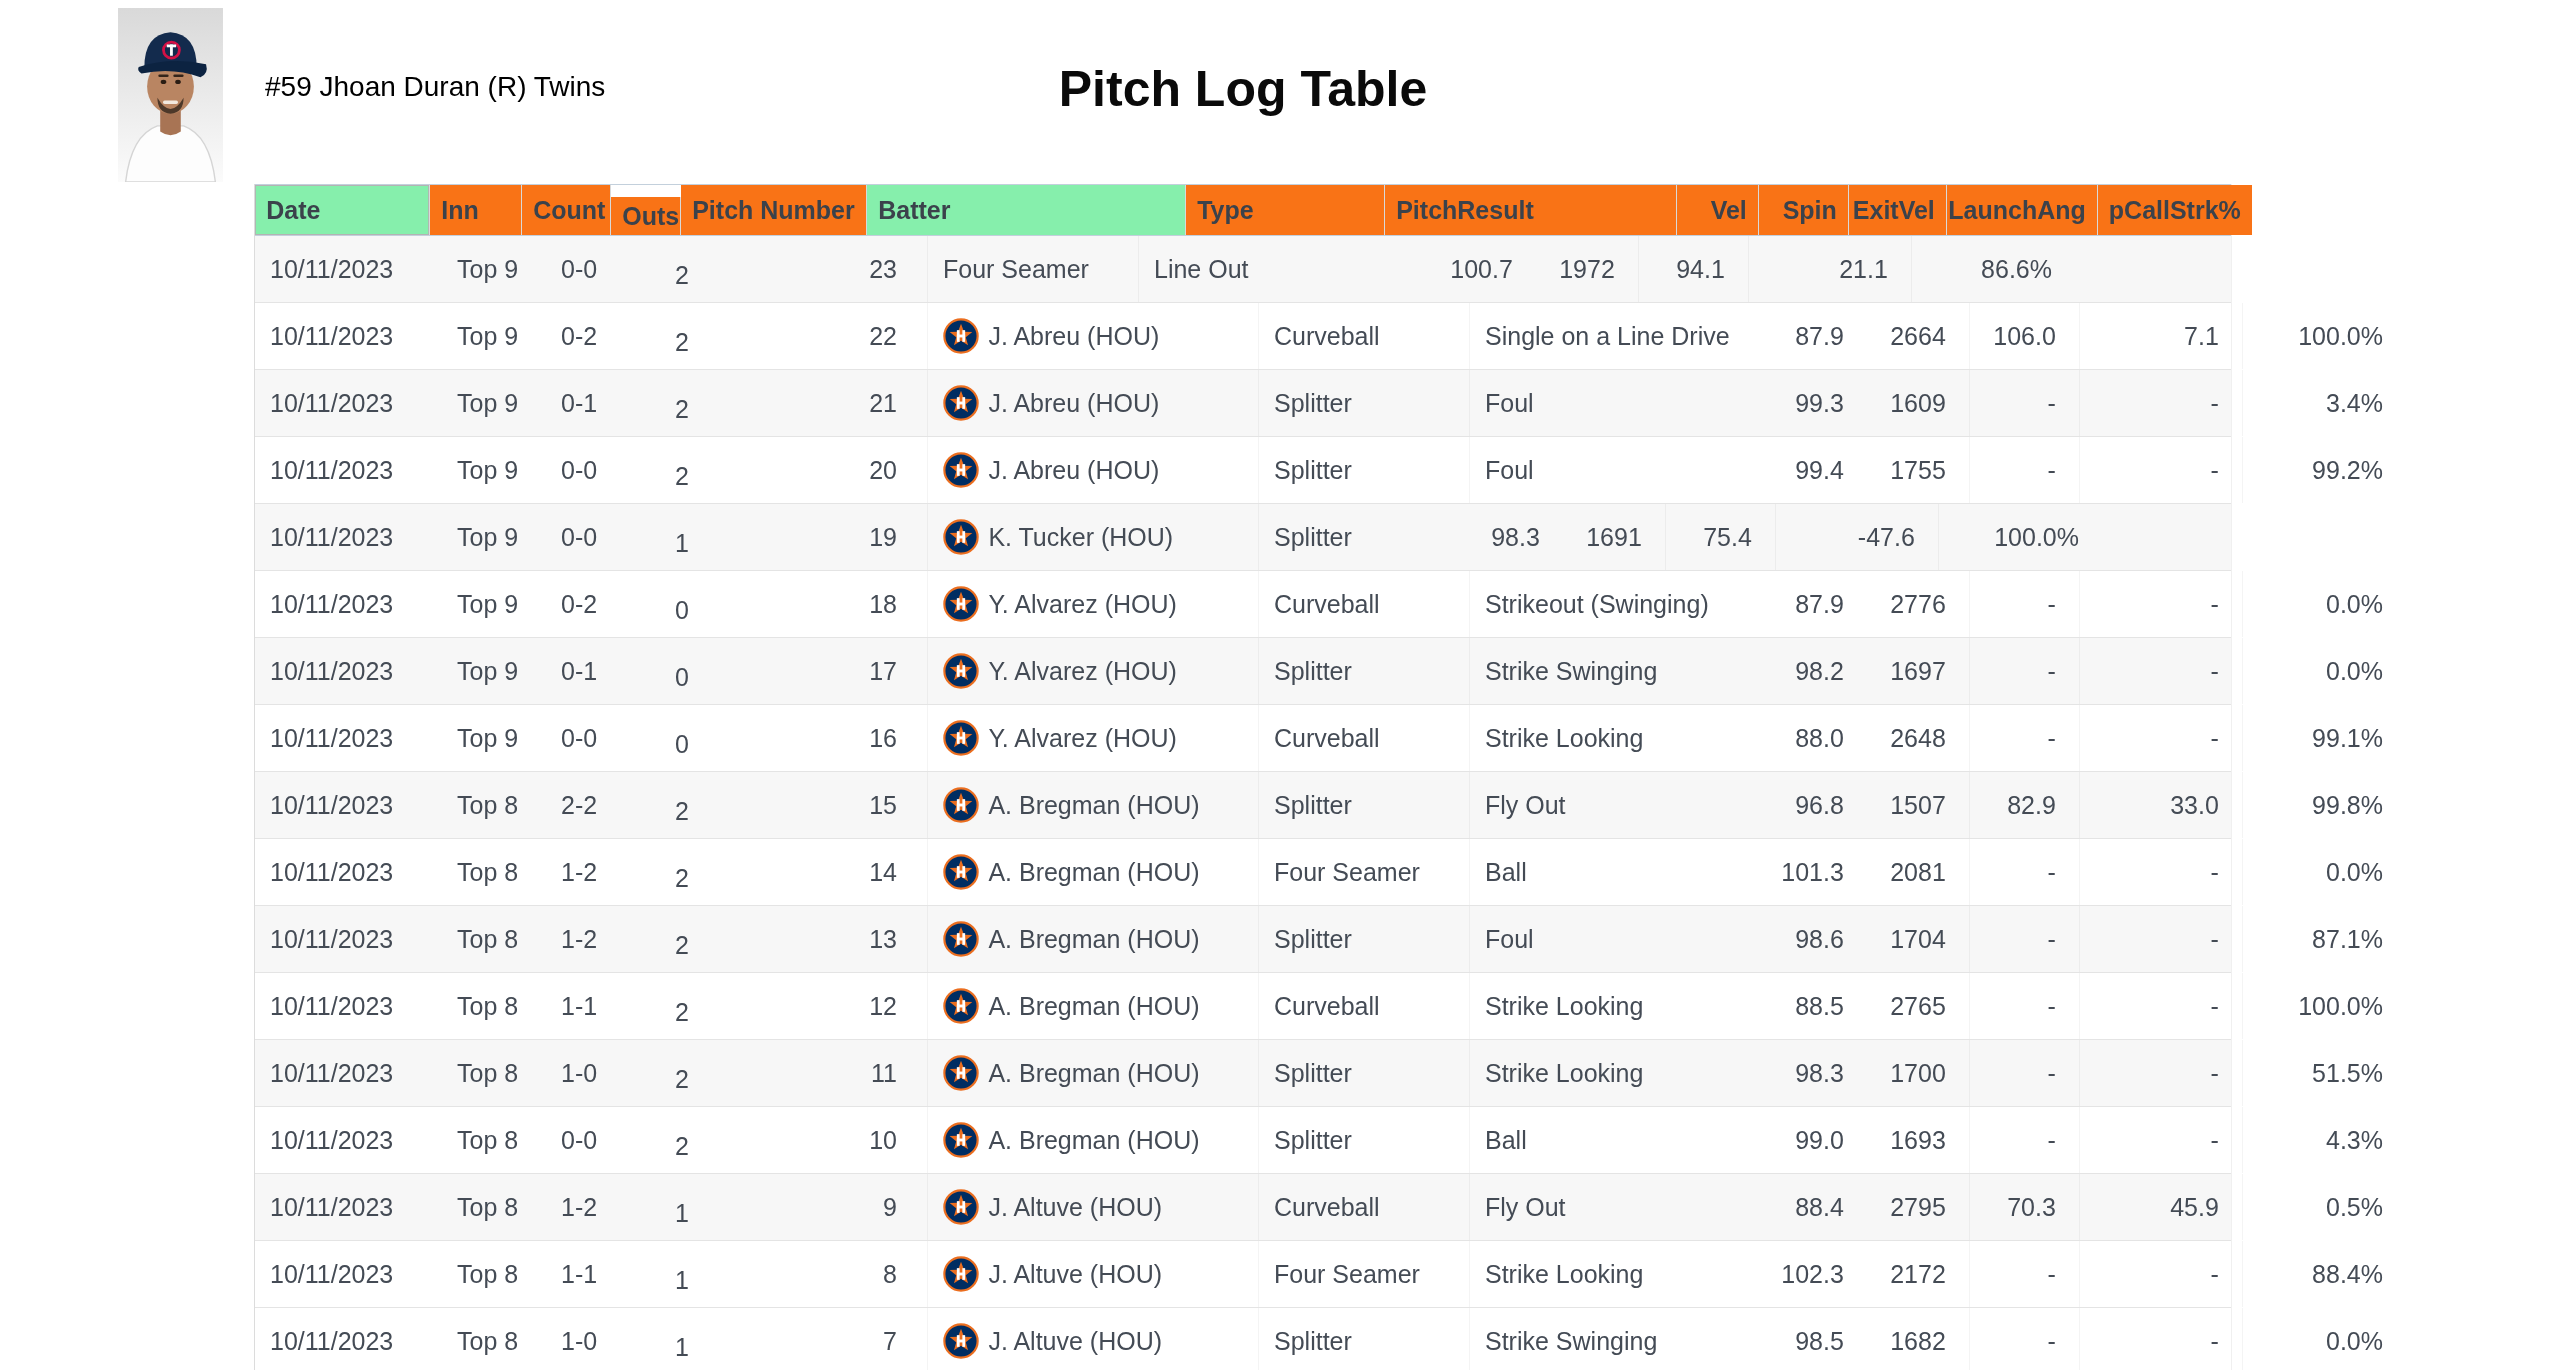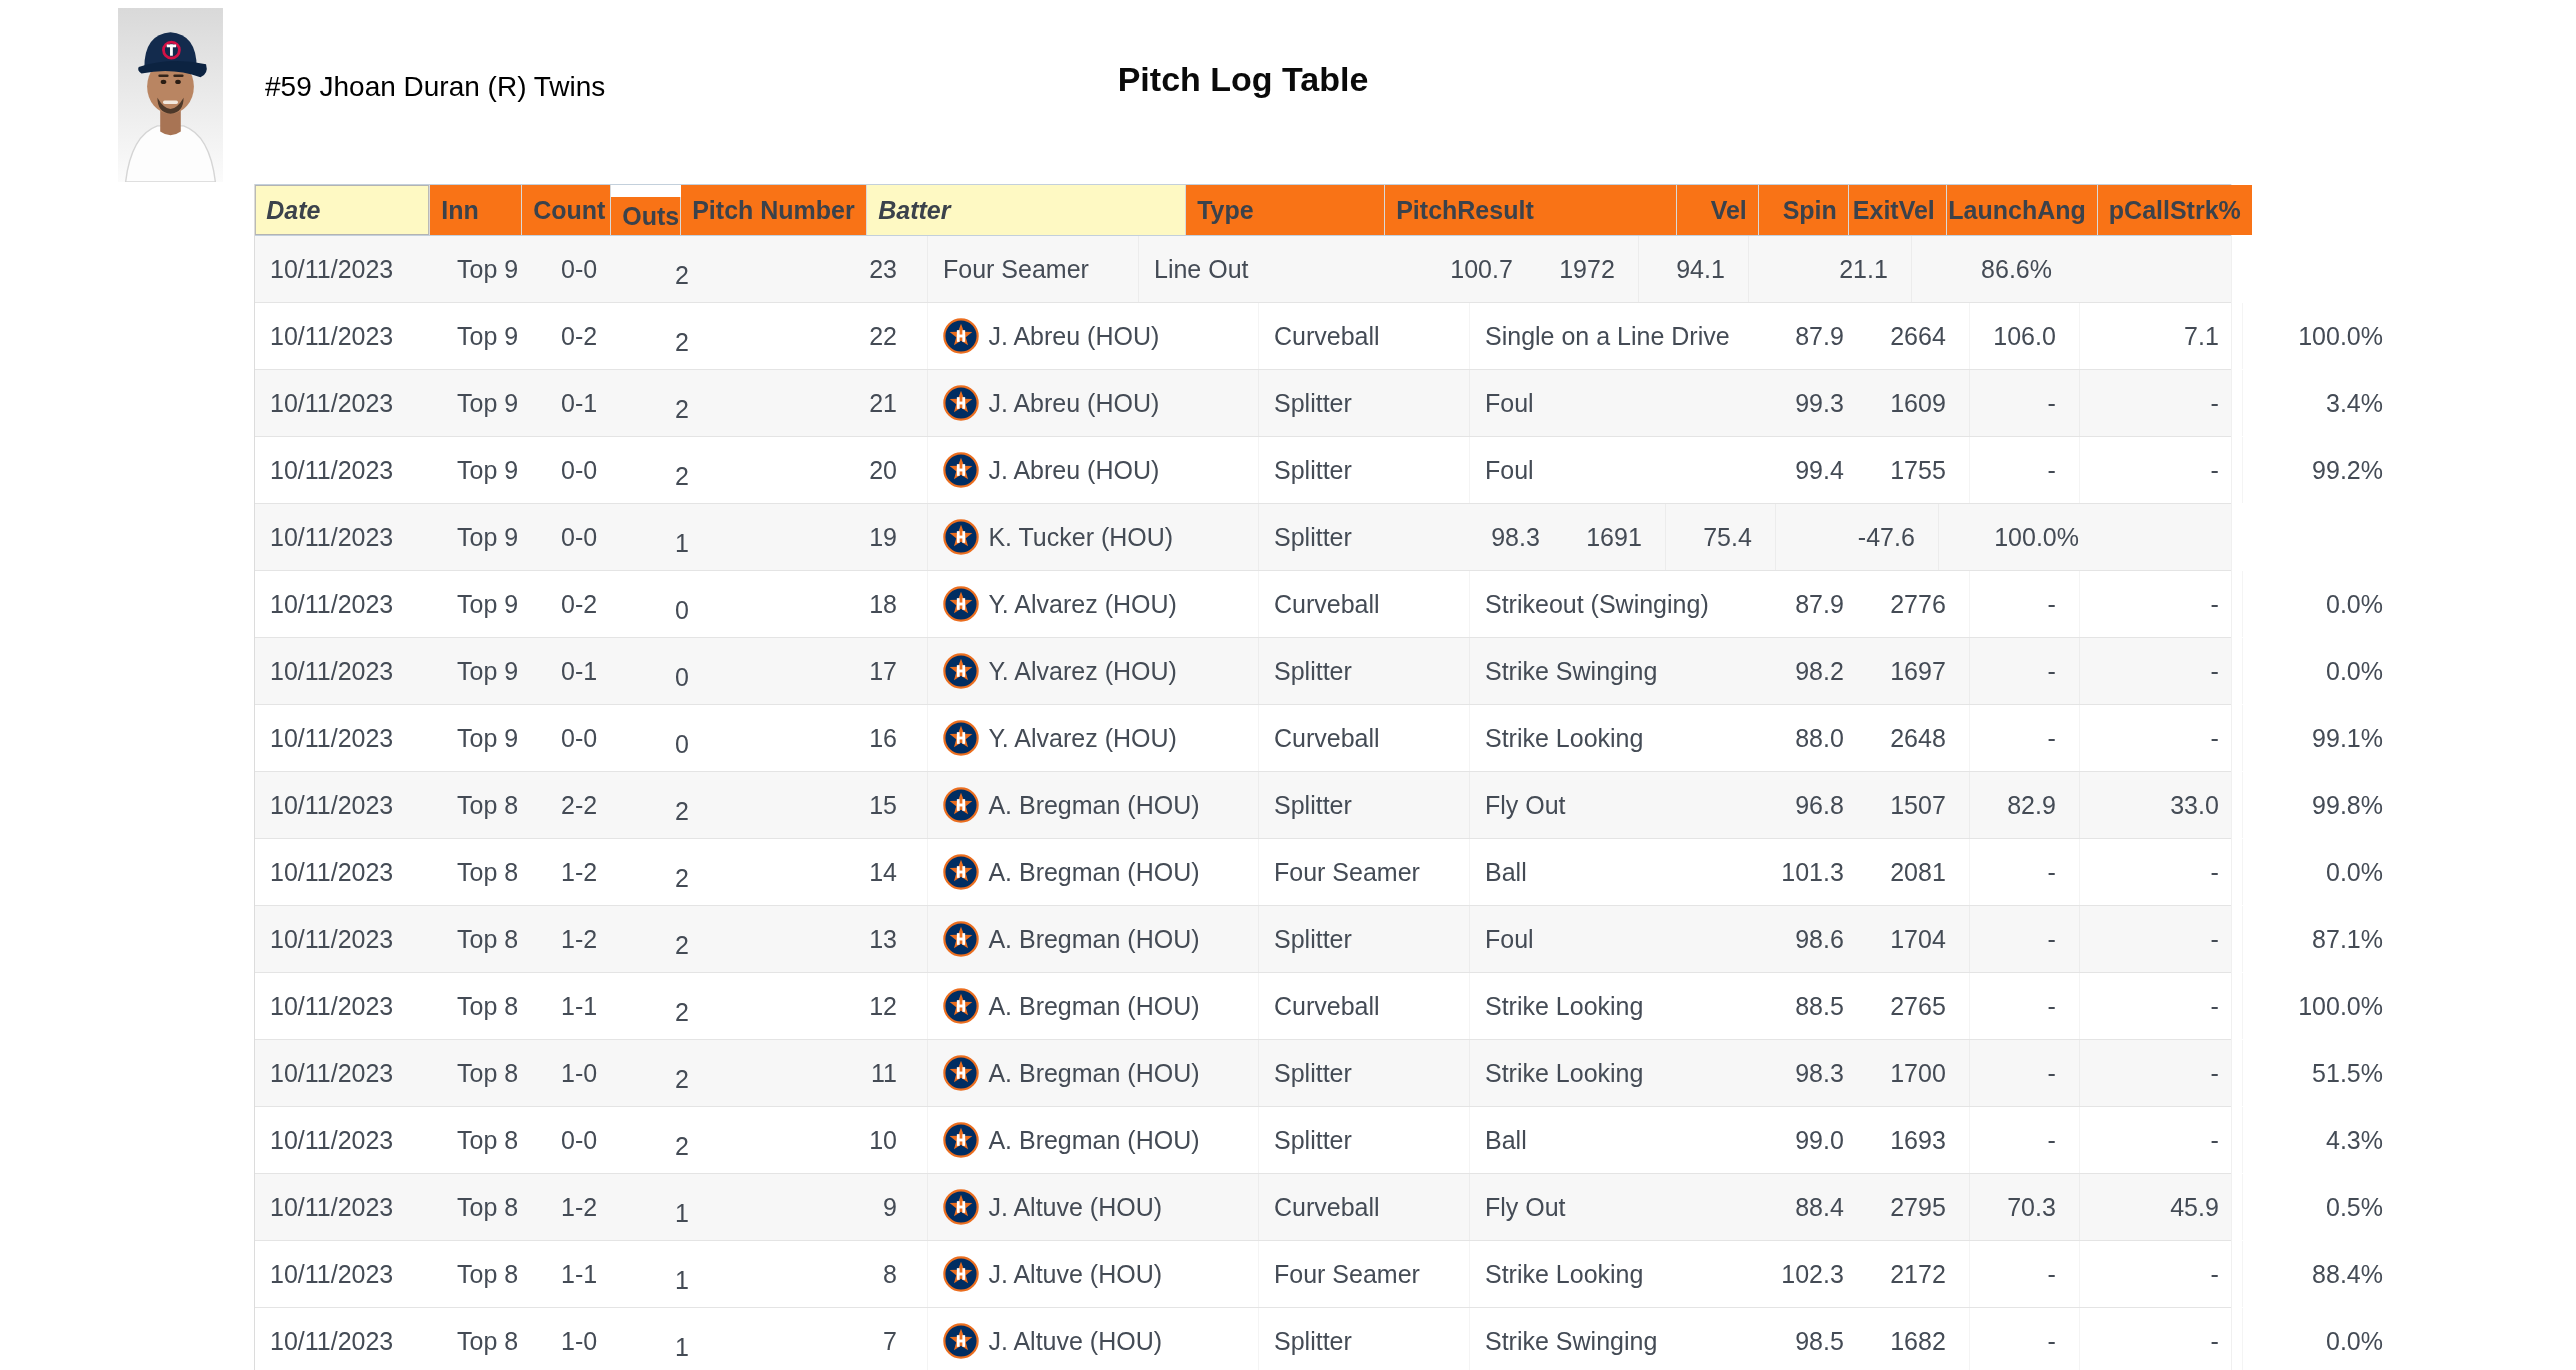--- a/index.html
+++ b/index.html
@@ -11,39 +11,39 @@
   
   .headshot{
     position:absolute;left:118px;top:8.4px;width:105px;height:174px;
     background:linear-gradient(#dfdfdf,#fafafa);overflow:hidden;
   }
   .player-name{
     position:absolute;left:265px;top:71px;font-size:28px;color:#000;white-space:nowrap;
   }
   .page-title{
     position:absolute;left:254px;top:60px;width:1978px;text-align:center;
-    font-size:34px;font-weight:700;color:#0a0a0a;
+    font-size:50px;font-weight:700;color:#0a0a0a;
   }
   
   .pitch-table{
     position:absolute;left:254px;top:184px;width:1978px;
     border-left:0.9px solid #dcdcdc;border-right:0.9px solid #f0f0f0;
     box-sizing:border-box;font-size:25px;
   }
   .thead{
     display:flex;height:52px;box-sizing:border-box;
     border-top:1.9px solid #c3d0dc;border-bottom:1.9px solid #c3d0dc;
     font-weight:700;color:#3b424b;
   }
   .hdr-cell{
     background:#f97316;border-right:0.9px solid #d9d9d9;box-sizing:border-box;
     display:flex;align-items:center;overflow:hidden;white-space:nowrap;
   }
   .hdr-cell:last-child{border-right:none;}
-  .hdr-cell.light{background:#fef9c3;font-style:italic;}
+  .hdr-cell.light{background:#86efac;}
   .hdr-cell.boxed{box-shadow:inset 0 0 0 0.9px #b3b3b3;}
   .row{
     display:flex;height:67px;box-sizing:border-box;background:#ffffff;
     border-bottom:0.9px solid #e4e4e4;
     gap:12px;
   }
   .row.zebra{background:#f7f7f7;}
   .cell{
     display:flex;align-items:center;box-sizing:border-box;
     overflow:hidden;white-space:nowrap;

